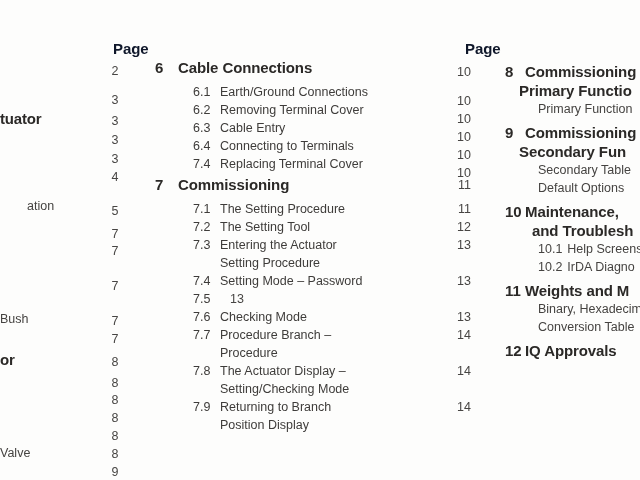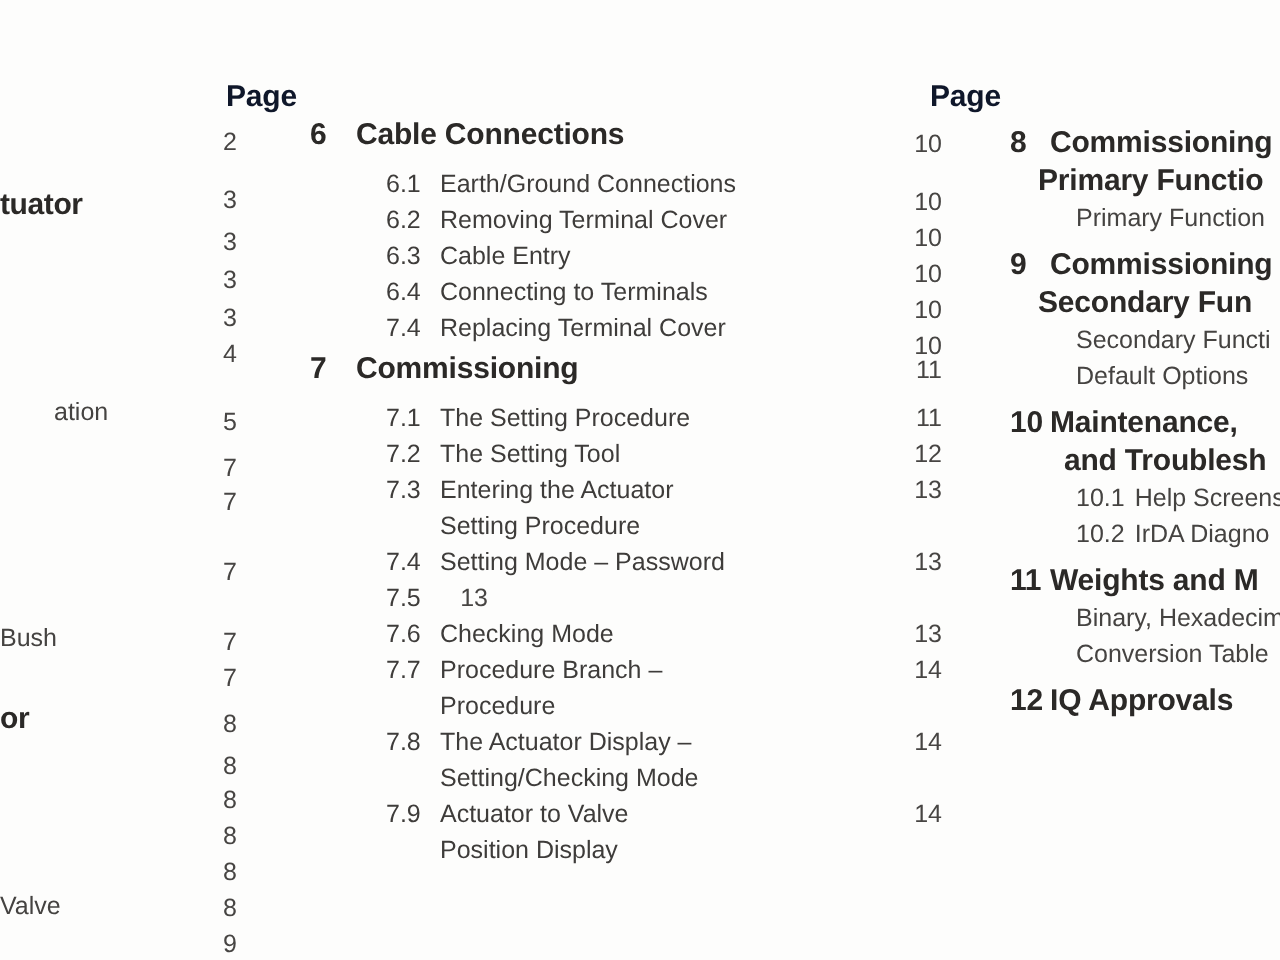--- a/index.html
+++ b/index.html
@@ -48,21 +48,21 @@
   .rrow.subitem{font-size:12.5px;line-height:18px;margin-left:33px;color:#454341;}
   .rsubnum{margin-right:5px;}
 </style>
 </head>
 <body>
 
 <div id="ph1" class="page-header">Page</div>
 <div id="ph2" class="page-header">Page</div>
 
 <div id="left-frags">
-    <div class="frag bold" style="top: 94px; text-align: right;">tuator</div>
+    <div class="frag bold" style="top: 110px; text-align: right;">tuator</div>
     <div class="frag" style="top: 199px; padding-left: 27px;">ation</div>
     <div class="frag" style="top: 312px;">Bush</div>
     <div class="frag bold" style="top: 351px;">or</div>
     <div class="frag" style="top: 446px;">Valve</div>
   </div>
 <div id="left-pagenums">
     <div class="pnum" style="top: 64px;">2</div>
     <div class="pnum" style="top: 93px;">3</div>
     <div class="pnum" style="top: 114px;">3</div>
     <div class="pnum" style="top: 133px;">3</div>
@@ -180,39 +180,39 @@
       <span class="minum">7.8</span>
       <span class="mtext">
         <div class="mline">The Actuator Display –</div>
         <div class="mline">Setting/Checking Mode</div>
       </span>
       <span class="pg">14</span>
     </div>
     <div class="mrow mitem sec1">
       <span class="minum">7.9</span>
       <span class="mtext">
-        <div class="mline">Actuator to Valve</div>
+        <div class="mline">Returning to Branch</div>
         <div class="mline">Position Display</div>
       </span>
       <span class="pg">14</span>
     </div>
   </div>
 <div id="right-col">
     <div class="rrow section">
       <span class="rnum">8</span>
       <span class="rtext">Commissioning</span>
     </div>
     <div class="rrow cont"><span class="rtext">Primary Functio</span></div>
     <div class="rrow subitem"><span class="rtext">Primary Function</span></div>
     <div class="rrow section">
       <span class="rnum">9</span>
       <span class="rtext">Commissioning</span>
     </div>
     <div class="rrow cont"><span class="rtext">Secondary Fun</span></div>
-    <div class="rrow subitem"><span class="rtext">Secondary Functi</span></div>
+    <div class="rrow subitem"><span class="rtext">Secondary Table</span></div>
     <div class="rrow subitem"><span class="rtext">Default Options</span></div>
     <div class="rrow section">
       <span class="rnum">10</span>
       <span class="rtext">Maintenance,</span>
     </div>
     <div class="rrow cont2"><span class="rtext">and Troublesh</span></div>
     <div class="rrow subitem"><span class="rsubnum">10.1</span><span class="rtext">Help Screens</span></div>
     <div class="rrow subitem"><span class="rsubnum">10.2</span><span class="rtext">IrDA Diagno</span></div>
     <div class="rrow section">
       <span class="rnum">11</span>

